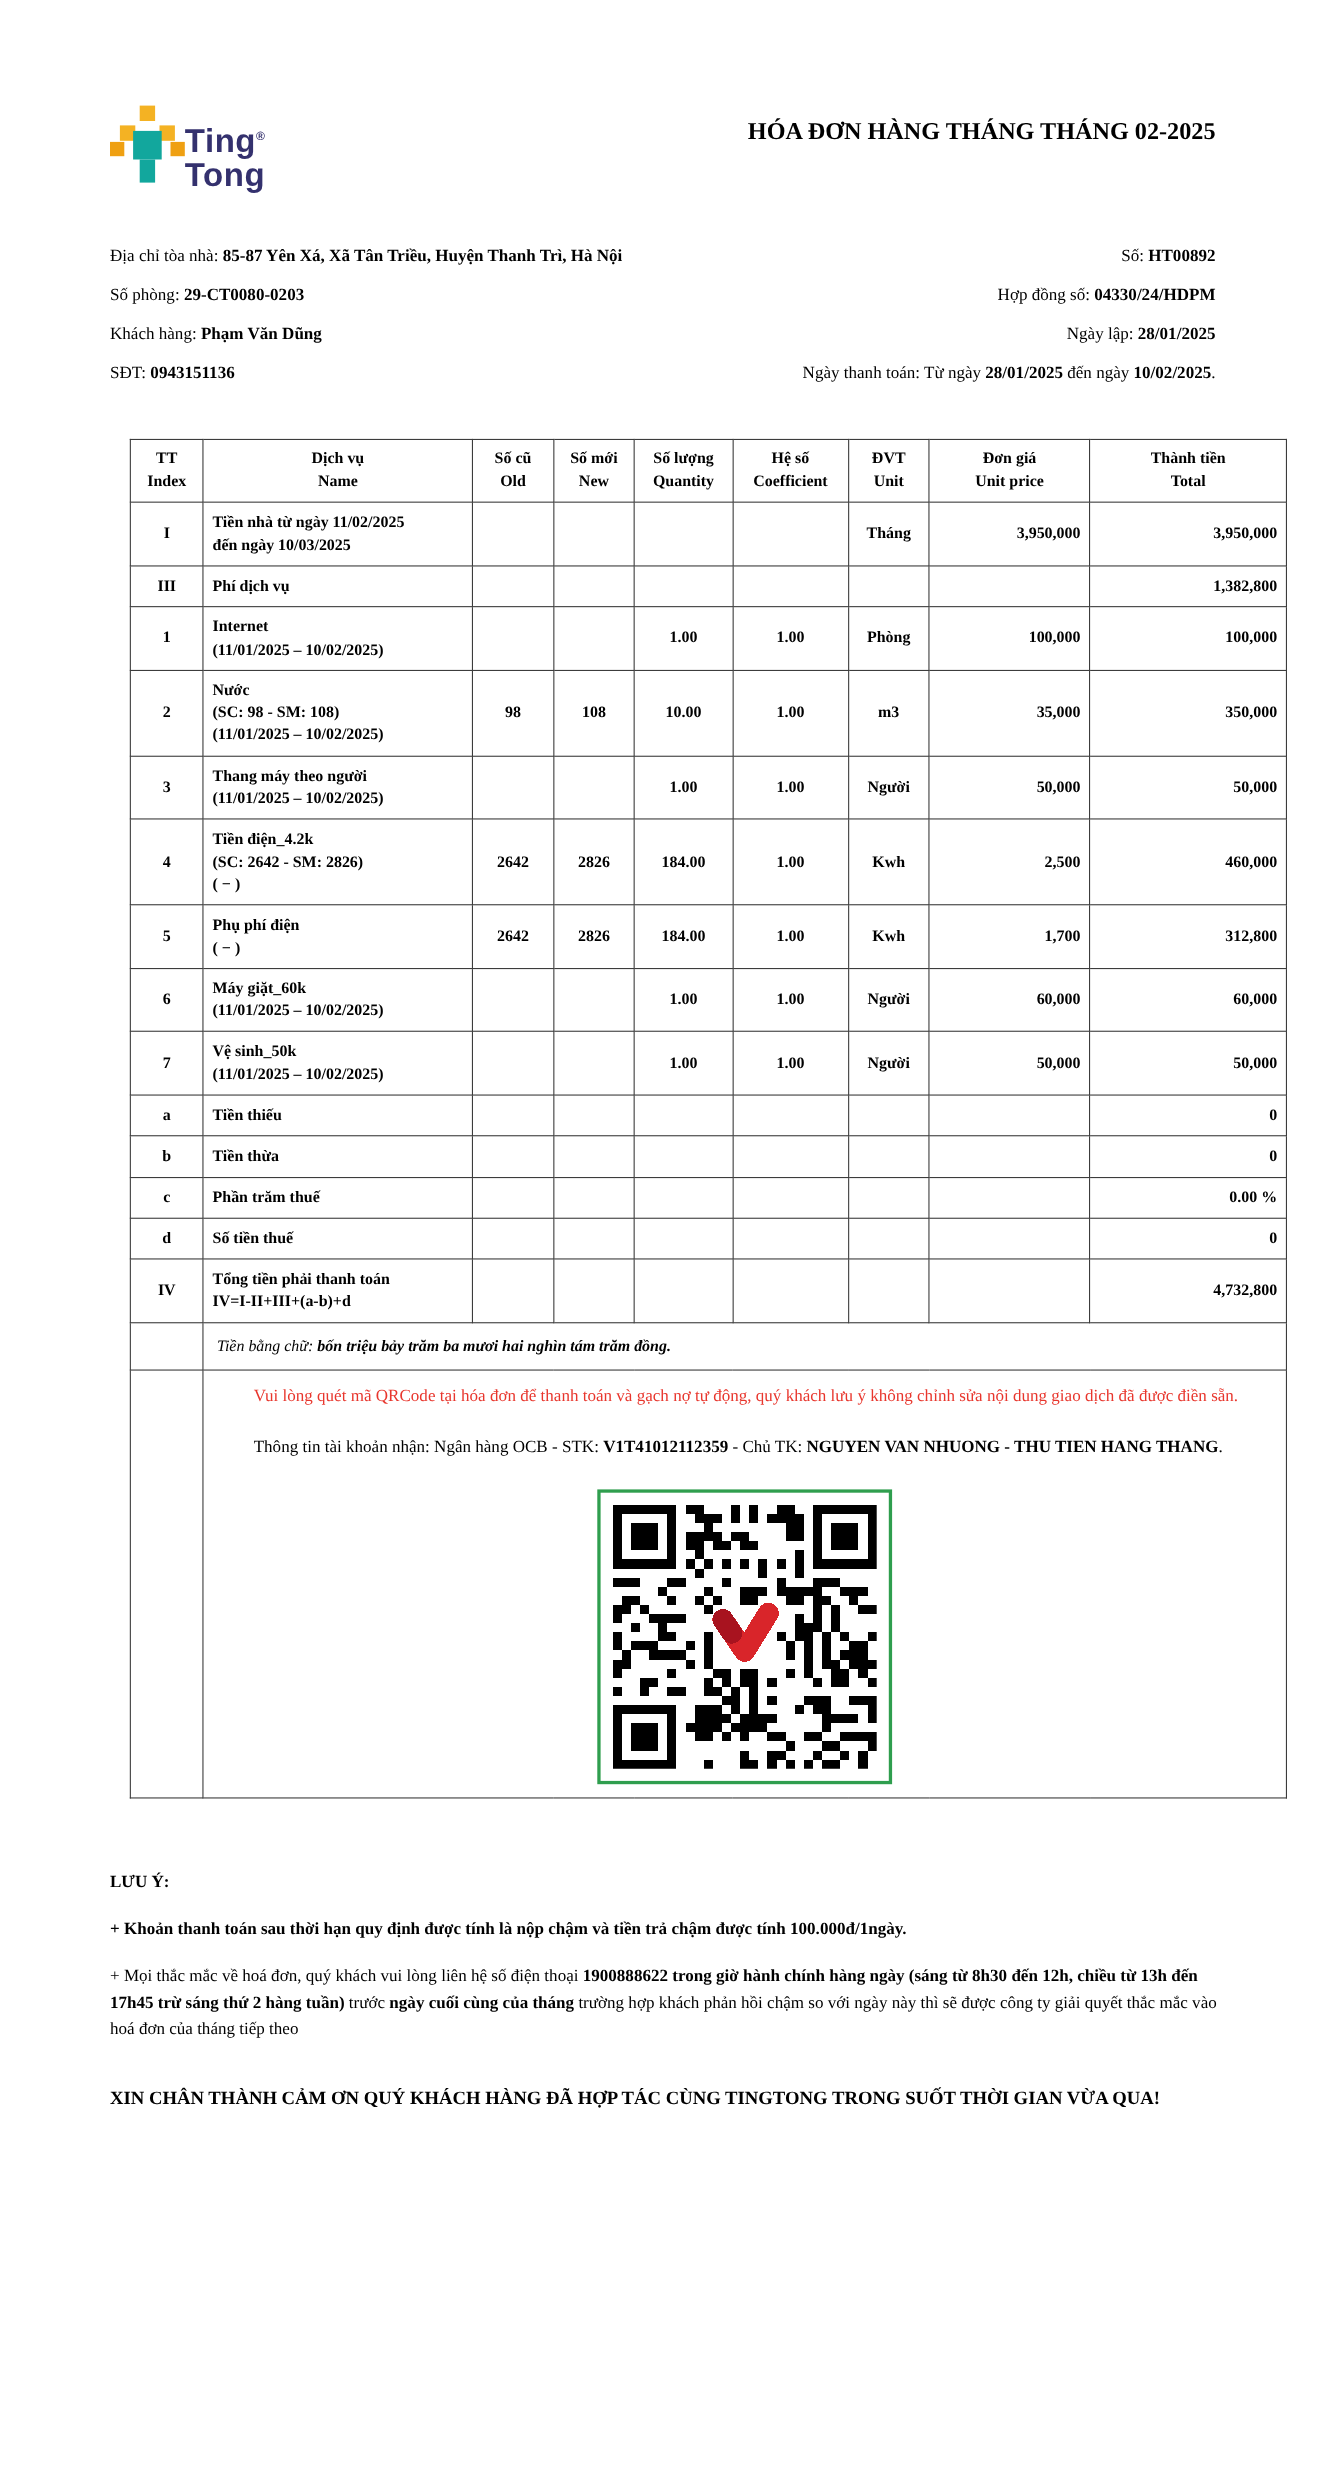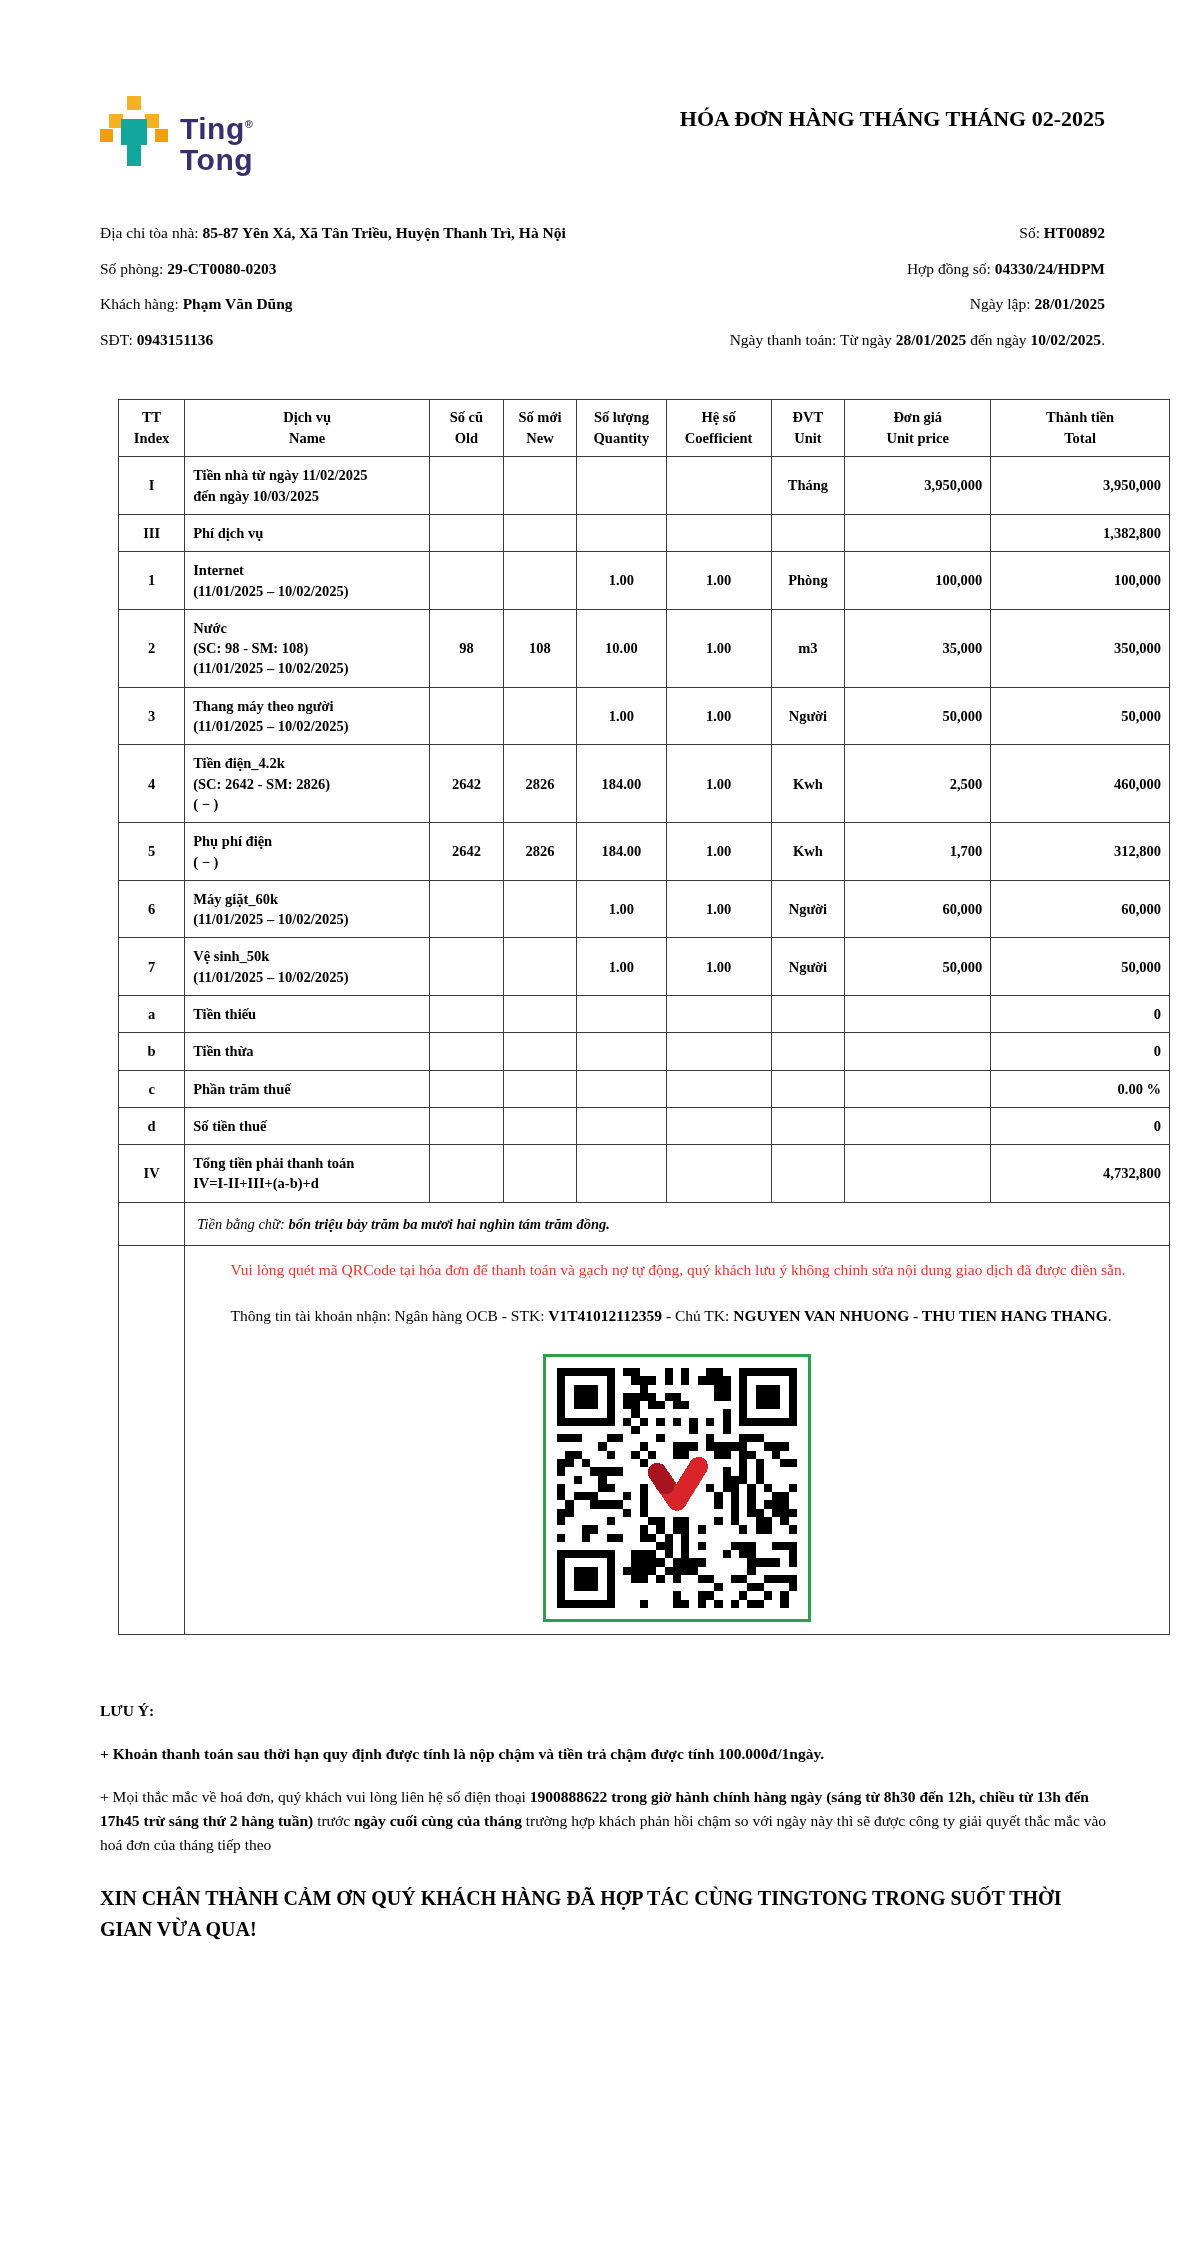--- a/index.html
+++ b/index.html
@@ -9,21 +9,21 @@
   *{box-sizing:border-box; margin:0; padding:0;}
   body{background:#ffffff;}
   .page{
     width:1200px; height:2259px; overflow:hidden; position:relative;
     background:#fff; color:#000;
     font-family:"Liberation Serif","DejaVu Serif",serif;
     padding:96px 95px 0 100px;
   }
   
   .top{display:flex; justify-content:space-between; align-items:flex-start; margin-bottom:44px;}
-  .logo{display:flex; align-items:flex-start; gap:12px;}
+  .logo{display:flex; align-items:flex-start; }
   .logo-icon{position:relative; width:68px; height:72px; flex:none;}
   .logo-icon i{position:absolute; display:block;}
   .sq-y1{left:27px; top:0;    width:14px; height:14px; background:var(--brand-gold);}
   .sq-y2{left:9px;  top:18px; width:14px; height:14px; background:var(--brand-gold);}
   .sq-y3{left:45px; top:18px; width:14px; height:14px; background:var(--brand-gold);}
   .sq-o1{left:0;    top:33px; width:13px; height:13px; background:var(--brand-amber);}
   .sq-o2{left:55px; top:33px; width:13px; height:13px; background:var(--brand-amber);}
   .sq-t1{left:21px; top:23px; width:26px; height:26px; background:var(--brand-teal);}
   .sq-t2{left:27px; top:49px; width:14px; height:21px; background:var(--brand-teal);}
   .logo-word{color:var(--brand-indigo); font-family:"Liberation Sans","DejaVu Sans",sans-serif;
@@ -50,21 +50,21 @@
   .qr-cell{padding:12px 10px 12px 10px !important; font-weight:normal !important;}
   .qr-flex{display:flex; align-items:center; gap:26px; min-height:252px;flex-direction:column;}
   .qr-texts{flex:1 1 auto; font-size:15.5px; line-height:1.55; padding-left:2px;}
   .qr-texts .red{color:var(--accent-red); margin-bottom:22px;}
   .qr-box{flex:none; width:268px; height:268px; border:3px solid var(--qr-green);
     background:#fff; display:flex; align-items:center; justify-content:center;}
   
   .notes{margin-top:64px; width:1010px; font-size:15.5px; line-height:1.55;}
   .notes p{margin-bottom:19px;}
   .notes .b{font-weight:bold;}
-  .notes .closing{margin-top:26px; font-size:20px;}
+  .notes .closing{margin-top:38px; font-size:17px;}
 </style>
 </head>
 <body>
 
 <div class="page">
 
   <header class="top">
     <div class="logo">
       <div class="logo-icon">
         <i class="sq-y1"></i>

